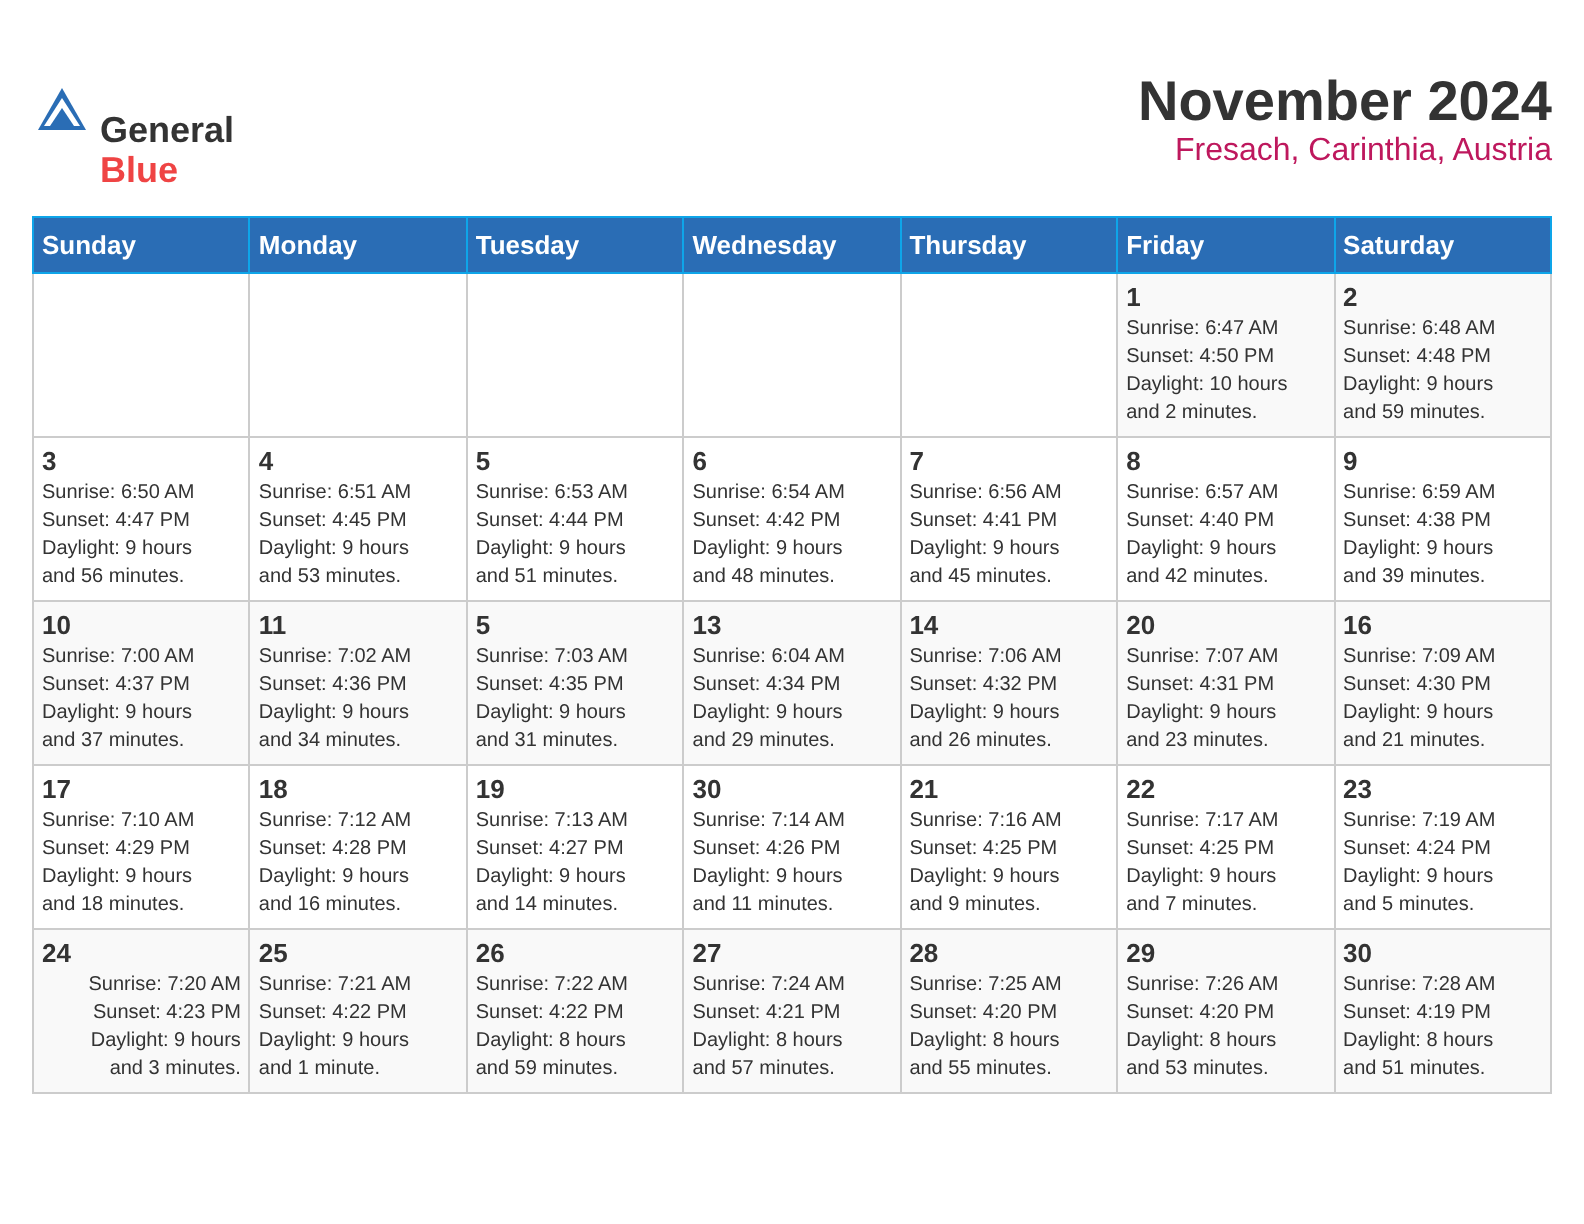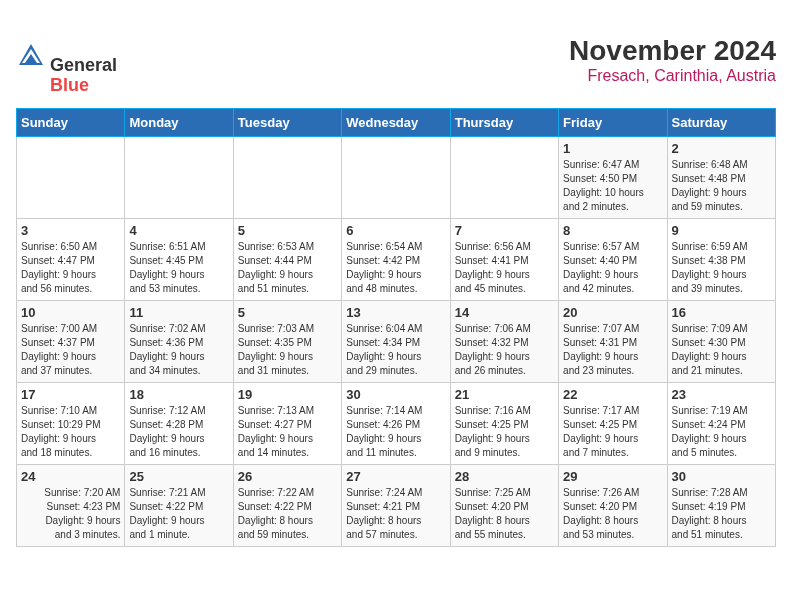--- a/index.html
+++ b/index.html
@@ -251,21 +251,21 @@
           <div class="day-info" style="white-space: pre-line;">Sunrise: 7:09 AM
 Sunset: 4:30 PM
 Daylight: 9 hours
 and 21 minutes.</div>
         </td>
       </tr>
       <tr>
         <td>
           <span class="day-num">17</span>
           <div class="day-info" style="white-space: pre-line;">Sunrise: 7:10 AM
-Sunset: 10:29 PM
+Sunset: 4:29 PM
 Daylight: 9 hours
 and 18 minutes.</div>
         </td>
         <td>
           <span class="day-num">18</span>
           <div class="day-info" style="white-space: pre-line;">Sunrise: 7:12 AM
 Sunset: 4:28 PM
 Daylight: 9 hours
 and 16 minutes.</div>
         </td>

